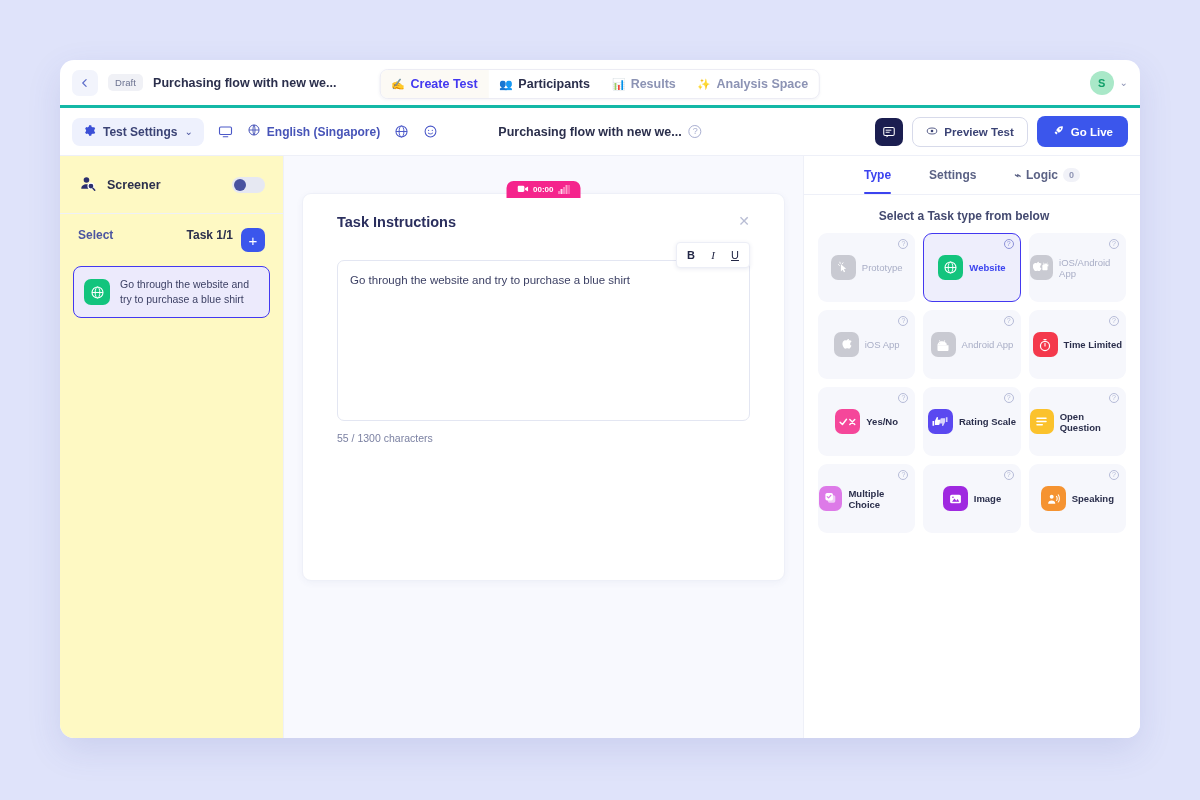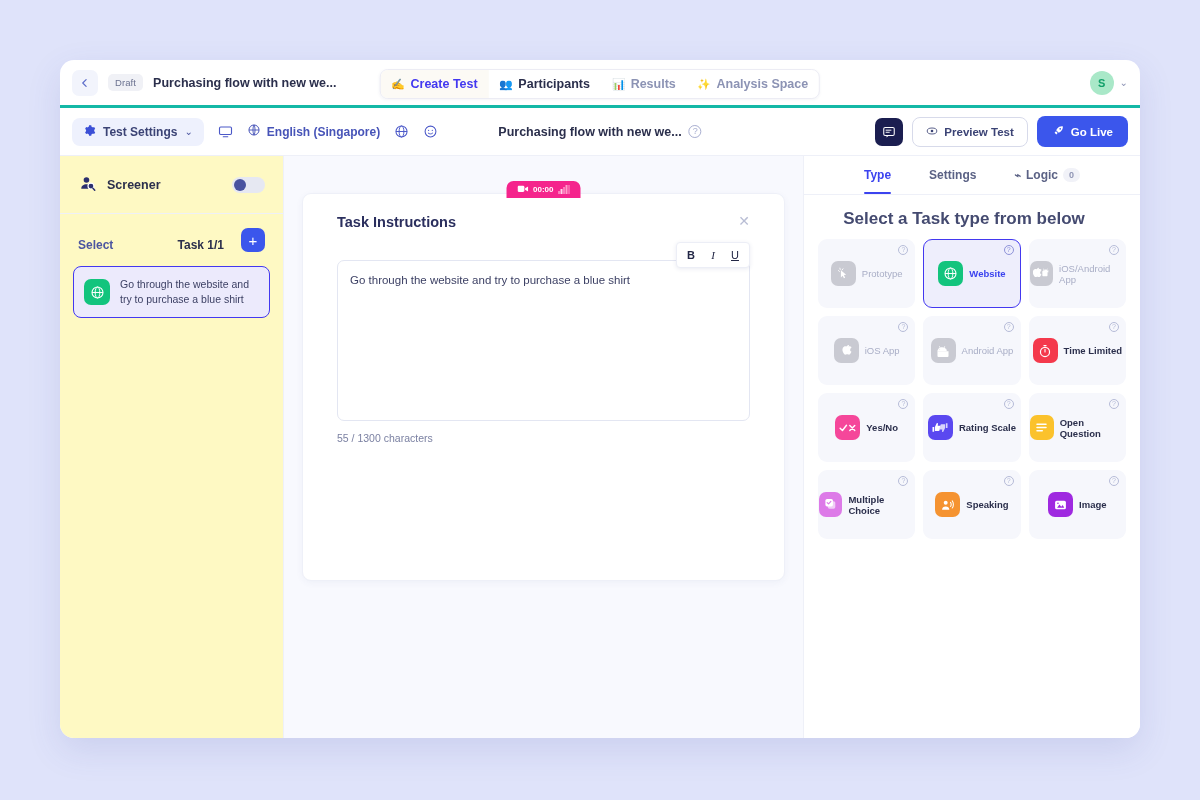--- a/index.html
+++ b/index.html
@@ -198,23 +198,23 @@
     width: 33px; height: 16px; border-radius: 9px;
     background: #e6e8f2; position: relative; cursor: pointer;
   }
   .toggle .knob {
     position: absolute; left: 2px; top: 2px;
     width: 12px; height: 12px; border-radius: 50%;
     background: #49539f;
   }
 
   .select-row {
-    display: flex; align-items: flex-end;
+    display: flex; align-items: flex-start;
     padding: 14px 18px 10px 18px;
-    gap: 17px;
+    gap: 8px;
   }
   .select-lbl { font-size: 12px; font-weight: bold; color: #4b55a0; }
   .task-count { margin-left: auto; font-size: 12px; font-weight: bold; color: #2b2f4c; }
   .add-btn {
     width: 24px; height: 24px; border-radius: 7px;
     background: #3b56ec; color: #fff;
     display: flex; align-items: center; justify-content: center;
     font-size: 15px; cursor: pointer;
   }
 
@@ -347,21 +347,21 @@
   }
   .logic-badge {
     background: #f1f2f8; color: #9096b5;
     font-size: 9px; border-radius: 9px;
     padding: 2px 6px;
   }
   .logic-ico { color: #5b6285; font-size: 11px; }
 
   .select-hint {
     text-align: center;
-    font-size: 17px; font-weight: bold;
+    font-size: 12px; font-weight: bold;
     color: #444a70;
     padding: 14px 16px 10px 0;
   }
 
   .grid {
     display: grid;
     grid-template-columns: repeat(3, 1fr);
     gap: 8px;
     padding: 0 14px;
   }
@@ -720,39 +720,39 @@
                 <rect x="6.4" y="5.6" width="10" height="10" rx="2.2" fill="#f0cdf6"></rect>
                 <rect x="3.2" y="2.6" width="10" height="10" rx="2.2" fill="#fff"></rect>
                 <path d="M5.6 7.4 7.4 9.2l3.1-3.4" fill="none" stroke="#dd7ae8" stroke-width="1.6" stroke-linecap="round" stroke-linejoin="round"></path>
               </svg>
           </div>
           <div class="type-lbl">Multiple Choice</div>
         </div>
 
         <div class="type-card">
           <span class="q">?</span>
+          <div class="type-ico" style="background:#9f29e0">
+            <svg width="15" height="14" viewBox="0 0 20 18">
+                <rect x="2.8" y="3.2" width="14.4" height="11.6" rx="2.2" fill="#fff"></rect>
+                <path d="M5.4 12.6 8.6 8.4l2.4 2.8 1.9-2.2 2.1 3.6z" fill="#9f29e0"></path>
+                <circle cx="6.6" cy="6.6" r="1.1" fill="#9f29e0"></circle>
+              </svg>
+          </div>
+          <div class="type-lbl">Image</div>
+        </div>
+
+        <div class="type-card">
+          <span class="q">?</span>
           <div class="type-ico" style="background:#f59331">
             <svg width="15" height="14" viewBox="0 0 20 18">
                 <circle cx="7.6" cy="6" r="2.6" fill="#fff"></circle>
                 <path d="M2.8 15.2c0-2.7 2.1-4.3 4.8-4.3s4.8 1.6 4.8 4.3z" fill="#fff"></path>
                 <path d="M14 5.4c1.2 1.2 1.2 4.4 0 5.6M16.3 3.4c2 2.1 2 7.5 0 9.6" fill="none" stroke="#fff" stroke-width="1.4" stroke-linecap="round"></path>
               </svg>
           </div>
           <div class="type-lbl">Speaking</div>
         </div>
 
-        <div class="type-card">
-          <span class="q">?</span>
-          <div class="type-ico" style="background:#9f29e0">
-            <svg width="15" height="14" viewBox="0 0 20 18">
-                <rect x="2.8" y="3.2" width="14.4" height="11.6" rx="2.2" fill="#fff"></rect>
-                <path d="M5.4 12.6 8.6 8.4l2.4 2.8 1.9-2.2 2.1 3.6z" fill="#9f29e0"></path>
-                <circle cx="6.6" cy="6.6" r="1.1" fill="#9f29e0"></circle>
-              </svg>
-          </div>
-          <div class="type-lbl">Image</div>
-        </div>
-
       </div>
     </div>
 
   </div>
 </div>
 
 </body></html>

